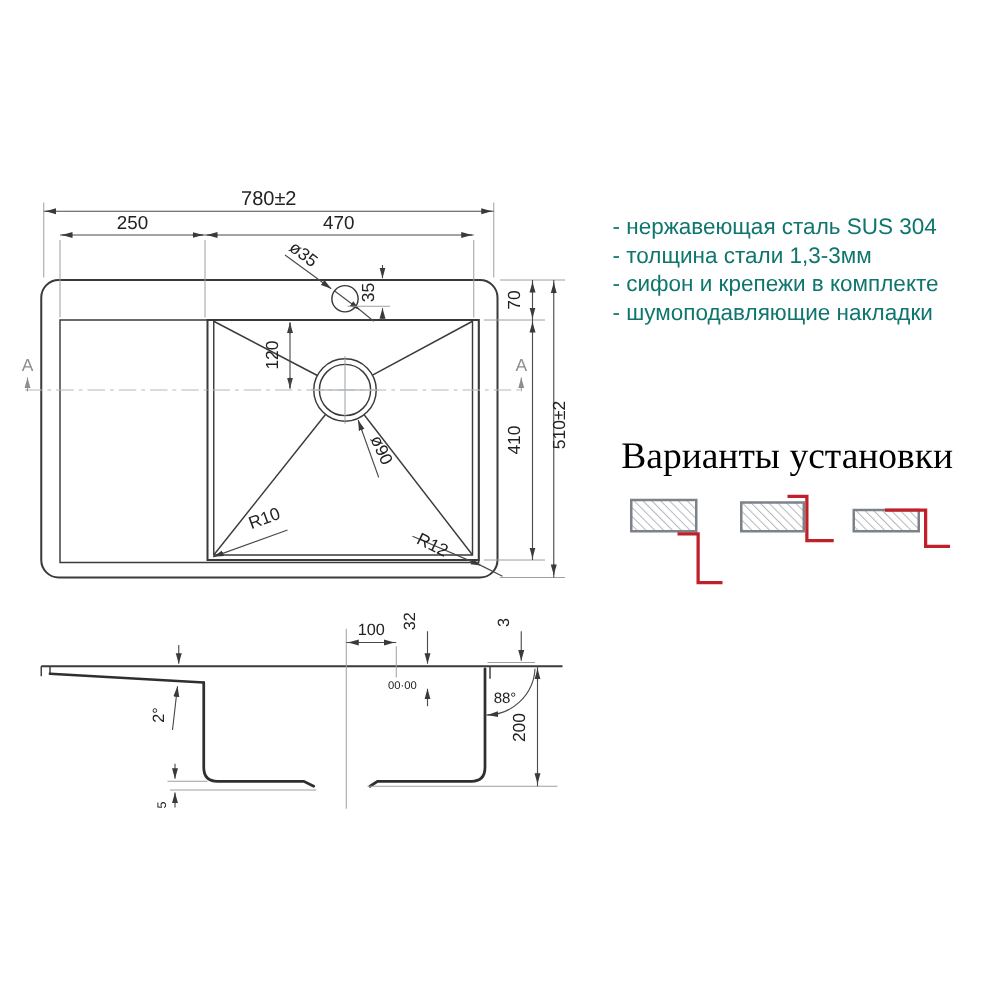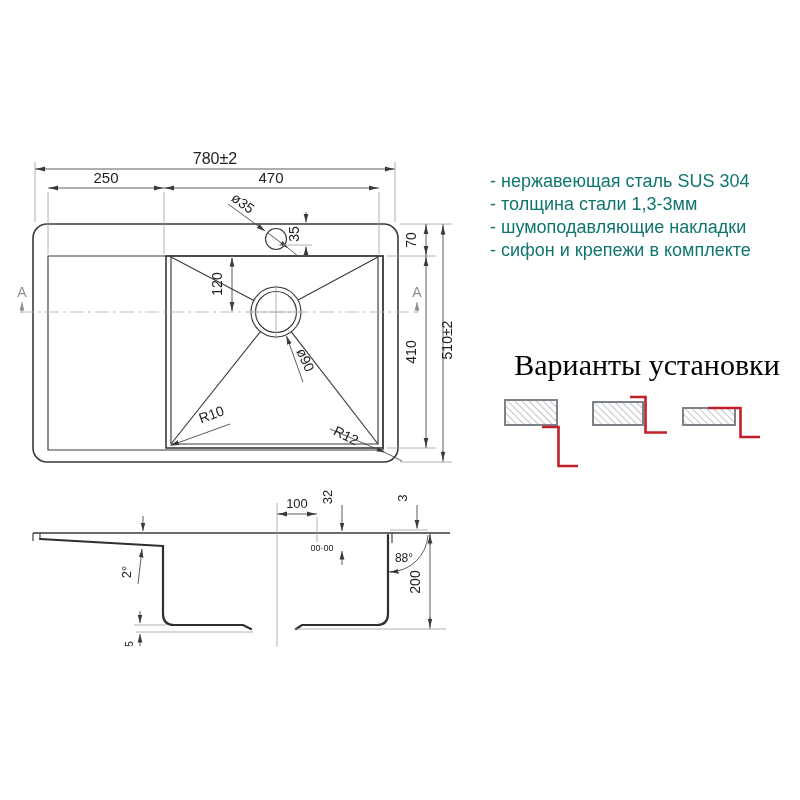--- a/index.html
+++ b/index.html
@@ -12,21 +12,21 @@
   .dim{stroke:#4a4a4a;stroke-width:0.9;fill:none;}
   .ext{stroke:#9aa0a4;stroke-width:0.8;fill:none;}
   .cl{stroke:#b4b8bb;stroke-width:0.9;fill:none;stroke-dasharray:14 4 3 4;}
   .gray{stroke:#8a8f93;}
   text{fill:#222;font-family:"Liberation Sans",sans-serif;}
   .amark{fill:#8a8f93;}
   .features{position:absolute;left:490px;top:170px;width:300px;color:#0f766e;
             font-size:18px;line-height:23px;}
   .feat-line{white-space:nowrap;}
   .install-title{position:absolute;left:497px;top:348px;width:300px;color:#000;
-                 font-family:"Liberation Serif",serif;font-size:30px;text-align:center;}
+                 font-family:"Liberation Serif",serif;font-size:30px;}
 </style>
 </head>
 <body>
 
 <div id="stage">
 
 <svg id="draw-svg" width="800" height="800" viewBox="0 0 800 800">
   <defs>
     <marker id="ar" markerWidth="9" markerHeight="7" refX="8.5" refY="3" orient="auto" markerUnits="userSpaceOnUse">
       <path d="M0,0.6 L8.5,3 L0,5.4 z" fill="#3a3a3a"></path>
@@ -221,19 +221,19 @@
     <g>
       <rect x="683" y="408" width="52" height="17" fill="url(#hatch)" stroke="#7d8288" stroke-width="2"></rect>
       <path d="M708,408 H740.5 V437 H760" fill="none" stroke="#c0202a" stroke-width="2.6"></path>
     </g>
   </g>
 </svg>
 
   <div class="features">
     <div class="feat-line">- нержавеющая сталь SUS 304</div>
     <div class="feat-line">- толщина стали 1,3-3мм</div>
+    <div class="feat-line">- сифон и крепежи в комплекте</div>
     <div class="feat-line">- шумоподавляющие накладки</div>
-    <div class="feat-line">- сифон и крепежи в комплекте</div>
   </div>
 
   <div class="install-title">Варианты установки</div>
 
 </div>
 
 </body></html>

